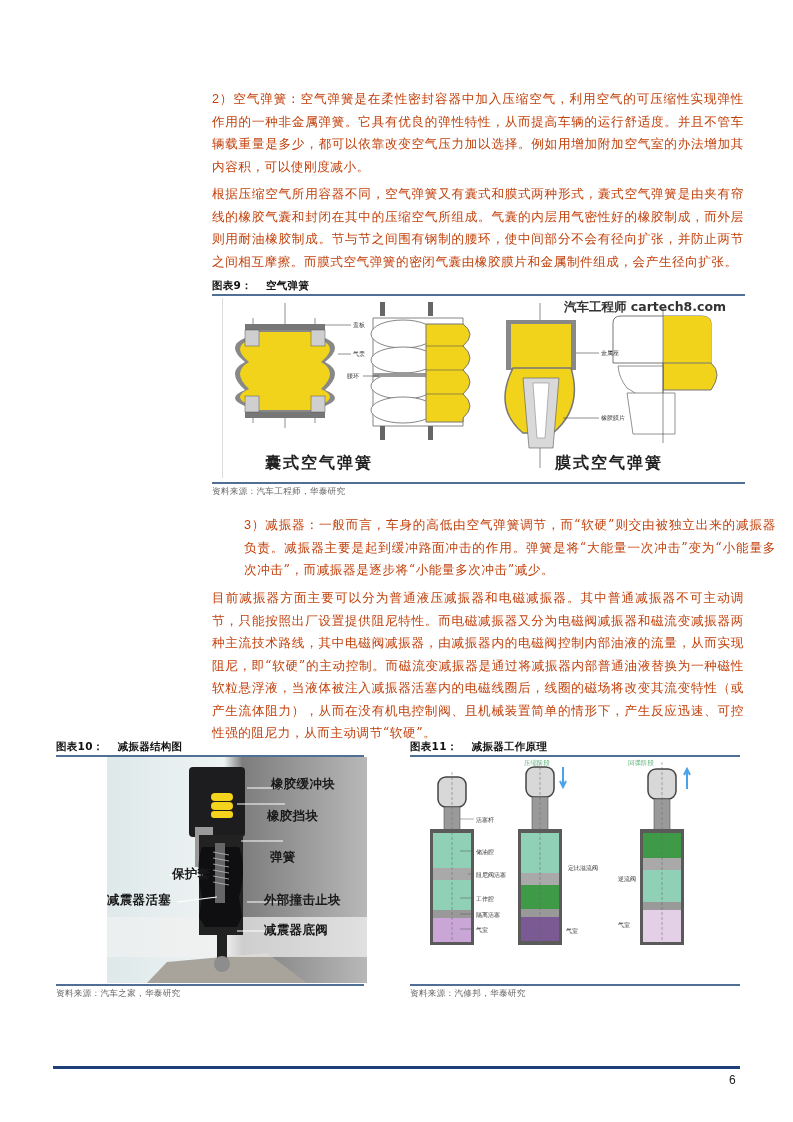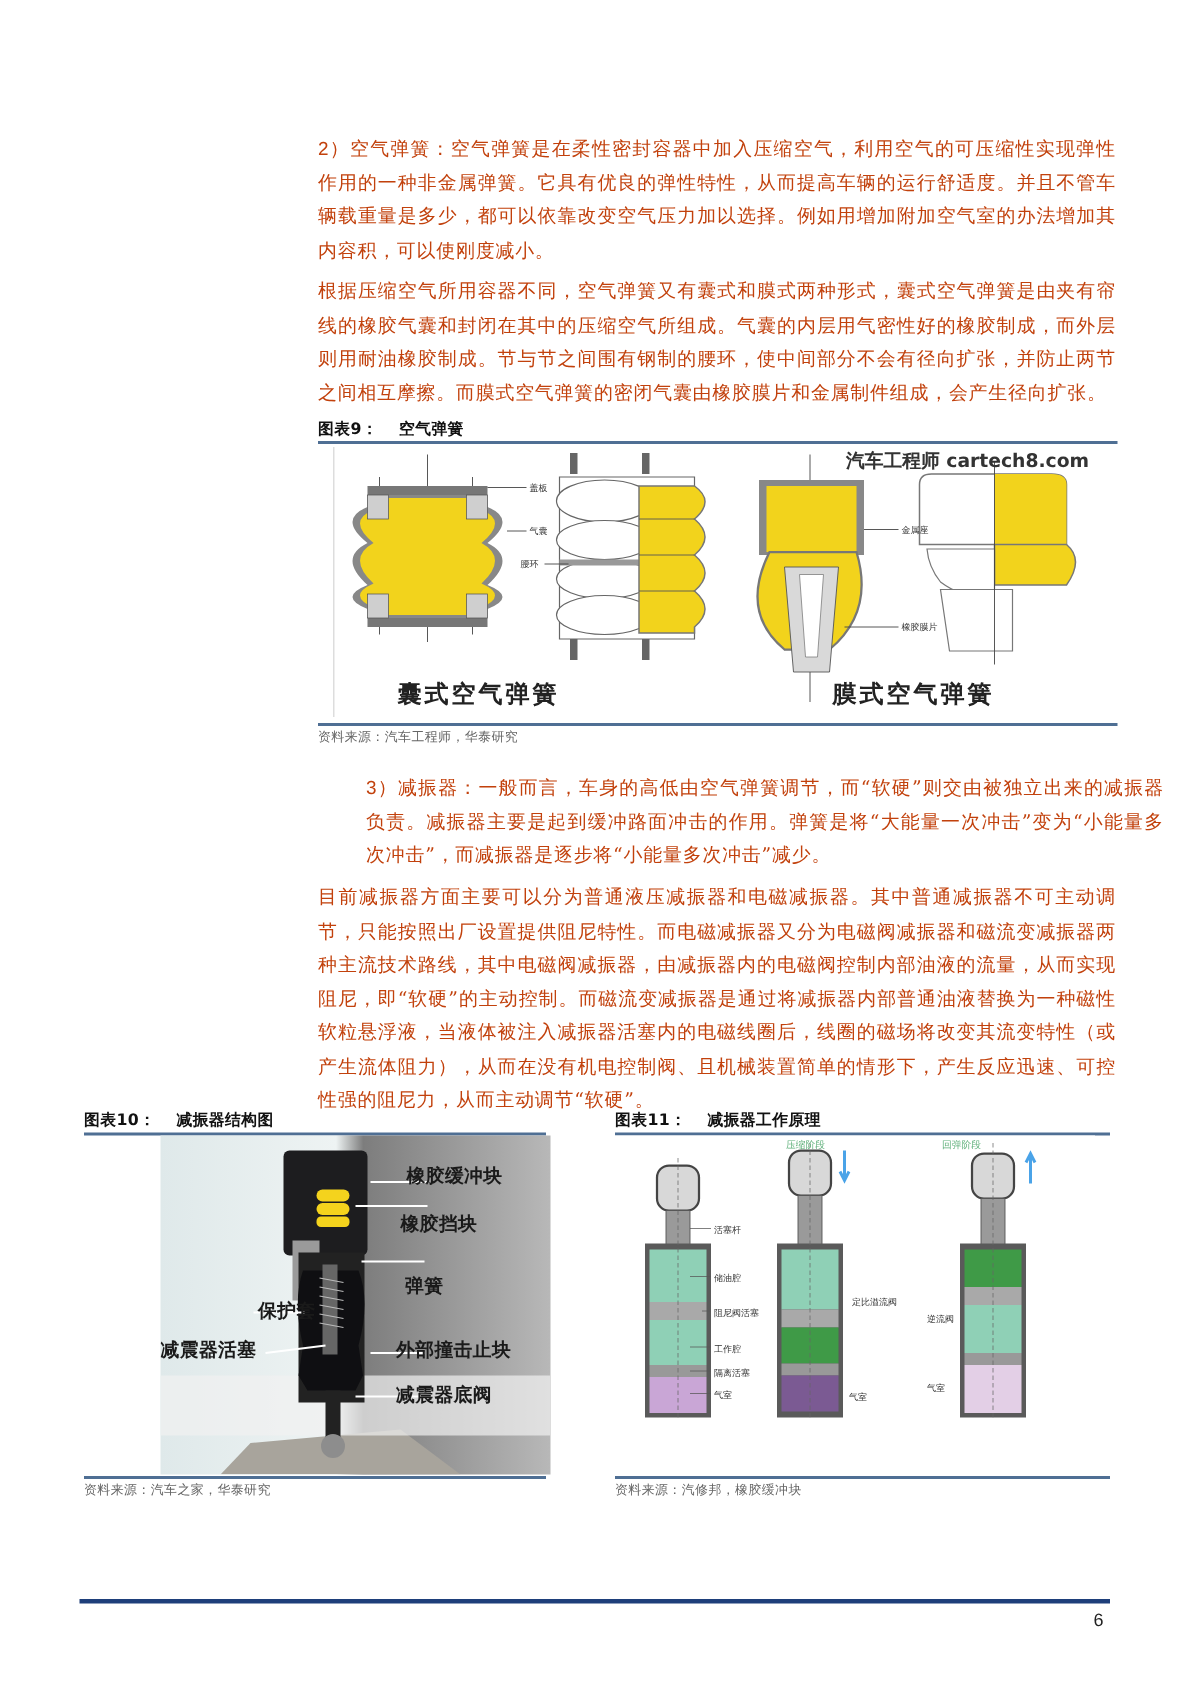--- a/index.html
+++ b/index.html
@@ -254,16 +254,16 @@
   <span class="tinylabel" style="left:76px; top:154px;">隔离活塞</span>
   <span class="tinylabel" style="left:76px; top:169px;">气室</span>
   <span class="tinylabel" style="left:168px; top:107px;">定比溢流阀</span>
   <span class="tinylabel" style="left:166px; top:170px;">气室</span>
   <span class="tinylabel" style="left:218px; top:118px;">逆流阀</span>
   <span class="tinylabel" style="left:218px; top:164px;">气室</span>
   <span class="tinylabel" style="left:192px; top:208px;">阻尼阀</span>
 </div>
 
 <div class="rule" style="left:410px; top:984px; width:330px;"></div>
-<div class="source" style="left:410px; top:988px;">资料来源：汽修邦，橡胶缓冲块</div>
+<div class="source" style="left:410px; top:988px;">资料来源：汽修邦，华泰研究</div>
 
 <div class="footer-rule"></div>
 <div class="page-num">6</div>
 
 </body></html>

